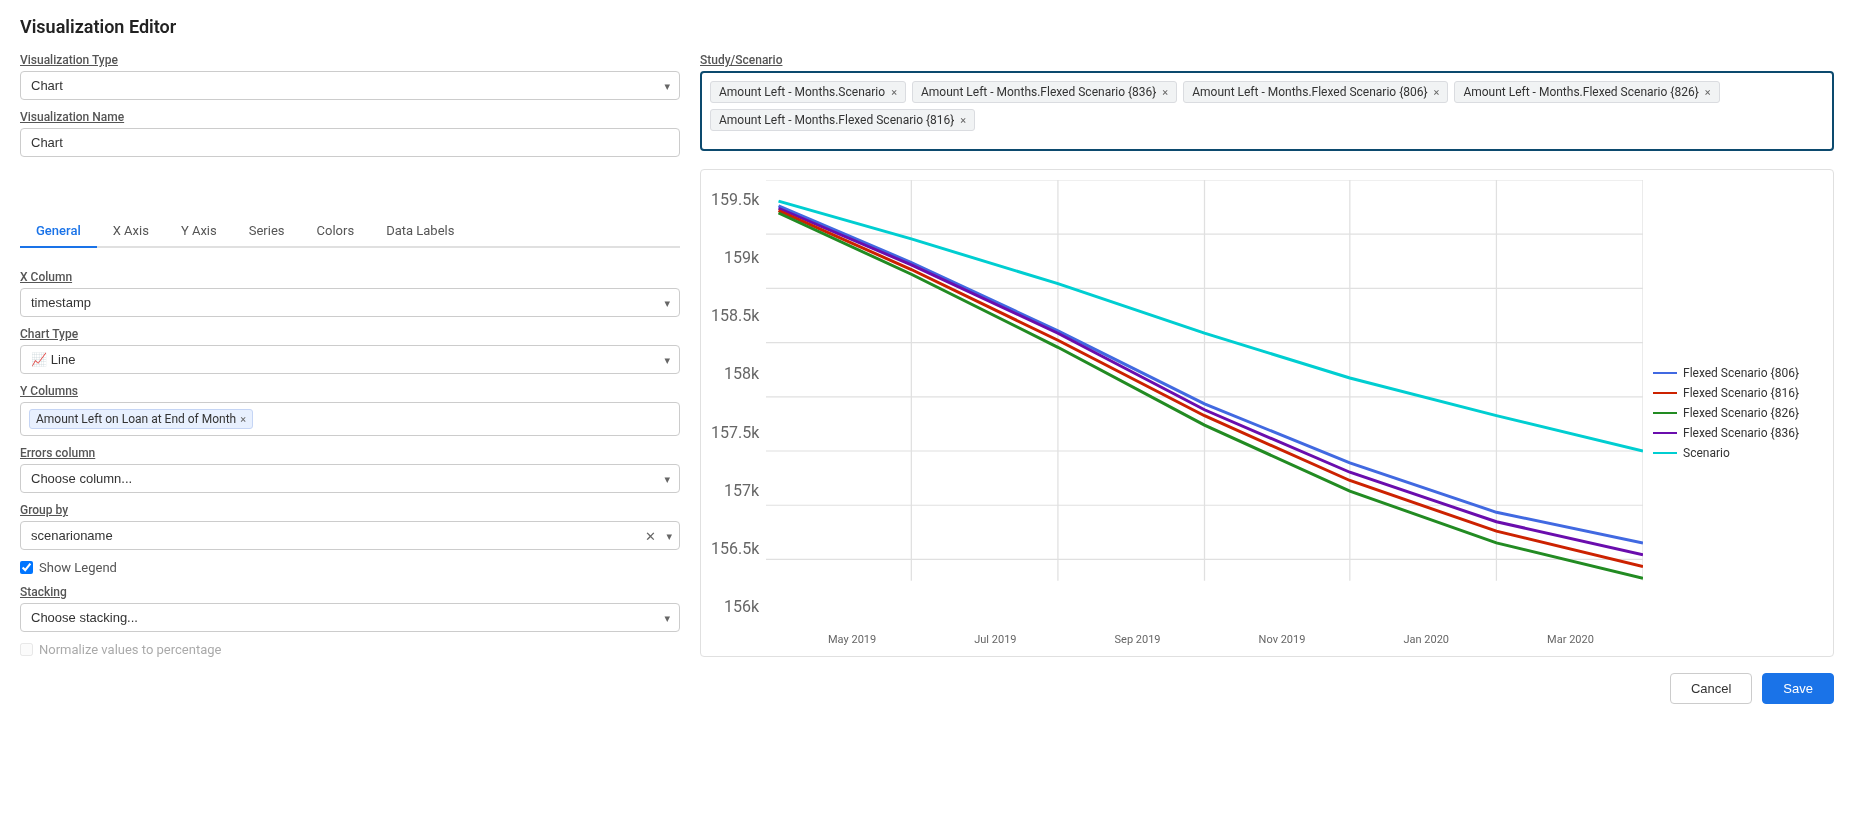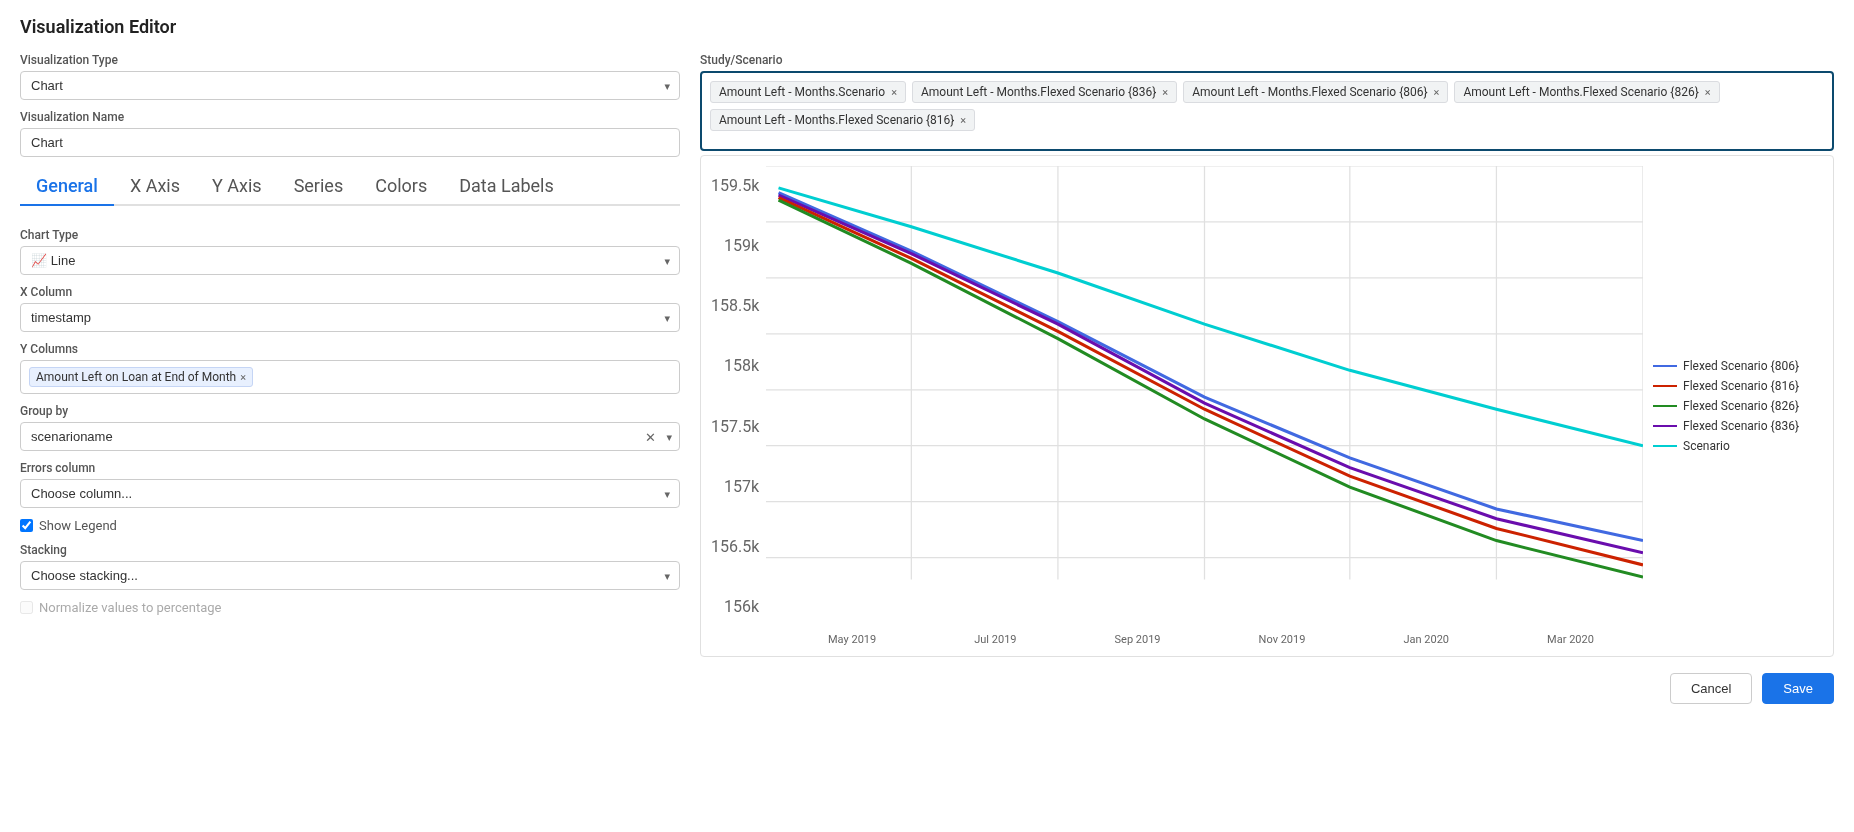--- a/index.html
+++ b/index.html
@@ -9,30 +9,30 @@
 
     .page-title { font-size: 18px; font-weight: 600; color: #222; margin-bottom: 16px; }
 
     .main-layout { display: flex; gap: 20px; flex: 1; }
 
     .left-panel { width: 660px; flex-shrink: 0; display: flex; flex-direction: column; gap: 10px; }
 
     .right-panel { flex: 1; display: flex; flex-direction: column; }
 
     .form-group { display: flex; flex-direction: column; gap: 4px; }
-    .form-label { font-size: 12px; color: #555; font-weight: 500; }
+    .form-label { font-size: 12px; color: #555; font-weight: 500; text-decoration: underline; }
 
     .select-wrapper { position: relative; }
     .select-wrapper select { width: 100%; appearance: none; border: 1px solid #ccc; border-radius: 4px; padding: 6px 28px 6px 10px; font-size: 13px; color: #333; background: #fff; cursor: pointer; }
     .select-wrapper::after { content: '▾'; position: absolute; right: 10px; top: 50%; transform: translateY(-50%); pointer-events: none; color: #666; font-size: 11px; }
 
     .text-input { width: 100%; border: 1px solid #ccc; border-radius: 4px; padding: 6px 10px; font-size: 13px; color: #333; }
 
     .tabs { display: flex; gap: 0; border-bottom: 2px solid #e0e0e0; margin-bottom: 12px; }
-    .tab { padding: 8px 16px; cursor: pointer; font-size: 18px; color: #555; border-bottom: 2px solid transparent; margin-bottom: -2px; }
+    .tab { padding: 8px 16px; cursor: pointer; font-size: 13px; color: #555; border-bottom: 2px solid transparent; margin-bottom: -2px; margin-top: 48px; }
     .tab.active { color: #1a73e8; border-bottom: 2px solid #1a73e8; font-weight: 500; }
 
     .dropdown-with-clear { position: relative; display: flex; }
     .dropdown-with-clear select { flex: 1; appearance: none; border: 1px solid #ccc; border-radius: 4px; padding: 6px 50px 6px 10px; font-size: 13px; color: #333; background: #fff; cursor: pointer; }
     .dropdown-clear { position: absolute; right: 24px; top: 50%; transform: translateY(-50%); color: #666; cursor: pointer; font-size: 13px; }
     .dropdown-arrow { position: absolute; right: 8px; top: 50%; transform: translateY(-50%); pointer-events: none; color: #666; font-size: 11px; }
 
     .tag-input { border: 1px solid #ccc; border-radius: 4px; padding: 4px 8px; min-height: 34px; display: flex; align-items: center; flex-wrap: wrap; gap: 4px; background: #fff; }
     .tag { display: inline-flex; align-items: center; background: #e8f0fe; border: 1px solid #c5d5f5; border-radius: 3px; padding: 2px 6px; font-size: 12px; color: #333; gap: 4px; }
     .tag-close { cursor: pointer; color: #666; font-size: 11px; line-height: 1; }
@@ -100,66 +100,66 @@
       <div class="tabs">
         <div class="tab active">General</div>
         <div class="tab">X Axis</div>
         <div class="tab">Y Axis</div>
         <div class="tab">Series</div>
         <div class="tab">Colors</div>
         <div class="tab">Data Labels</div>
       </div>
 
       <div class="form-group">
+        <div class="form-label">X Column</div>
+        <div class="select-wrapper">
+          <select>
+            <option>timestamp</option>
+          </select>
+        </div>
+      </div>
+
+      <div class="form-group">
         <div class="form-label">Chart Type</div>
         <div class="select-wrapper">
           <select>
             <option>📈 Line</option>
             <option>Bar</option>
             <option>Area</option>
-          </select>
-        </div>
-      </div>
-
-      <div class="form-group">
-        <div class="form-label">X Column</div>
-        <div class="select-wrapper">
-          <select>
-            <option>timestamp</option>
           </select>
         </div>
       </div>
 
       <div class="form-group">
         <div class="form-label">Y Columns</div>
         <div class="tag-input">
           <div class="tag">
             <span>Amount Left on Loan at End of Month</span>
             <span class="tag-close">×</span>
           </div>
         </div>
       </div>
 
       <div class="form-group">
+        <div class="form-label">Errors column</div>
+        <div class="select-wrapper">
+          <select>
+            <option value="">Choose column...</option>
+          </select>
+        </div>
+      </div>
+
+      <div class="form-group">
         <div class="form-label">Group by</div>
         <div class="dropdown-with-clear">
           <select>
             <option>scenarioname</option>
           </select>
           <span class="dropdown-clear">✕</span>
           <span class="dropdown-arrow">▾</span>
-        </div>
-      </div>
-
-      <div class="form-group">
-        <div class="form-label">Errors column</div>
-        <div class="select-wrapper">
-          <select>
-            <option value="">Choose column...</option>
-          </select>
         </div>
       </div>
 
       <div class="checkbox-row">
         <input type="checkbox" checked="" style="">
         <span class="checkbox-label">Show Legend</span>
       </div>
 
       <div class="form-group">
         <div class="form-label">Stacking</div>
@@ -171,21 +171,21 @@
       </div>
 
       <div class="normalize-row">
         <input type="checkbox" disabled="" style="">
         <span class="checkbox-label">Normalize values to percentage</span>
       </div>
     </div>
 
     <div class="right-panel">
 
-      <div class="form-group" style="margin-bottom:4px;">
+      <div class="form-group" style="margin-bottom:18px;">
         <div class="form-label">Study/Scenario</div>
         <div class="scenario-box">
           <div class="scenario-tags">
             <div class="scenario-tag">
               <span>Amount Left - Months.Scenario</span>
               <span class="scenario-tag-close">×</span>
             </div>
             <div class="scenario-tag">
               <span>Amount Left - Months.Flexed Scenario {836}</span>
               <span class="scenario-tag-close">×</span>

